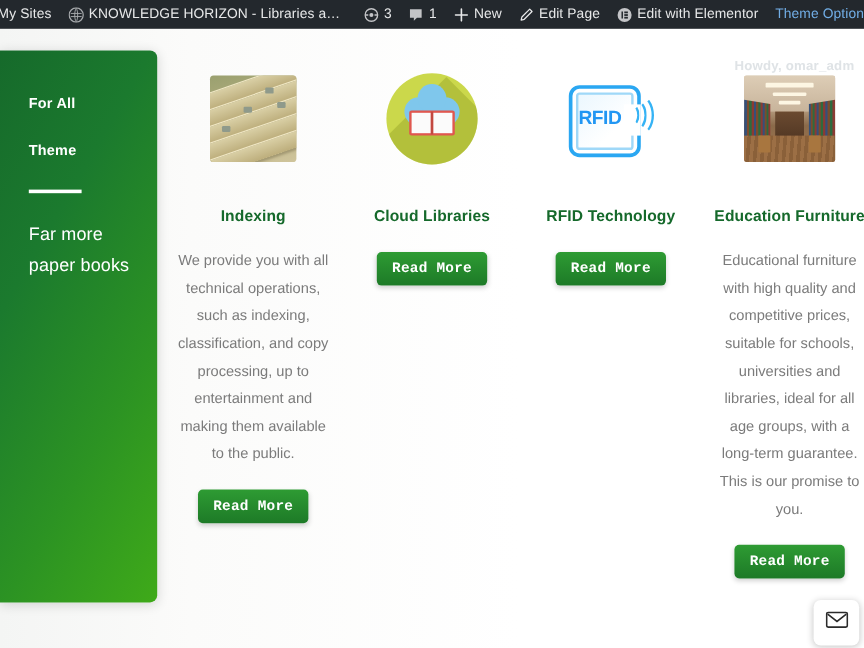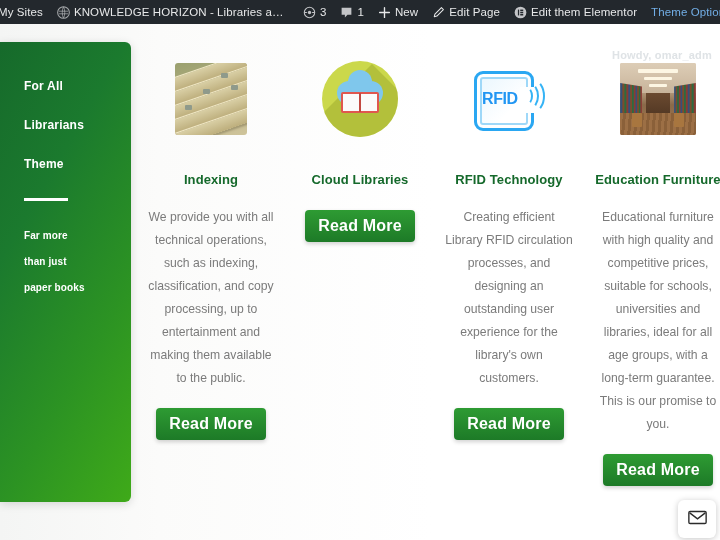--- a/index.html
+++ b/index.html
@@ -98,24 +98,23 @@
     margin-bottom: 26px;
     line-height: 1.1;
   }
   #promo-rule {
     width: 44px;
     height: 3px;
     background: #fff;
     margin: 14px 0 22px 0;
   }
   .promo-sub {
-    font-size: 10px;
+    font-size: 15px;
     line-height: 26px;
     letter-spacing: .1px;
-    font-weight: bold;
   }
 
   
   #cards {
     position: absolute;
     top: 0; left: 131px;
     width: 589px;
     height: 516px;
   }
   .card {
@@ -146,28 +145,28 @@
     line-height: 23px;
     margin-top: 14px;
     padding: 0 2px;
   }
   .read-more {
     display: inline-block;
     margin-top: 18px;
     padding: 7px 13px 7px 13px;
     background: linear-gradient(180deg,#2e9b33 0%, #1d7a27 100%);
     color: #fff;
-    font-size: 16px;
+    font-size: 12px;
     font-weight: bold;
     border: 0;
     border-radius: 4px;
     letter-spacing: .2px;
     box-shadow: 0 2px 4px rgba(0,0,0,.18);
     cursor: pointer;
-    font-family: Liberation Sans, sans-serif;
+    font-family: Liberation Mono, monospace;
   }
 
   
   .icon-photo {
     width: 72px; height: 72px;
     border-radius: 3px;
     overflow: hidden;
     position: relative;
   }
   
@@ -404,42 +403,40 @@
   <a class="ab-item" href="#">
     <span class="ab-icon">
       <svg width="13" height="13" viewBox="0 0 20 20">
           <circle cx="10" cy="10" r="9" fill="#c3c4c7"></circle>
           <rect x="6" y="5.5" width="1.9" height="9" fill="#23282d"></rect>
           <rect x="9.6" y="5.5" width="4.6" height="2.3" fill="#23282d"></rect>
           <rect x="9.6" y="8.9" width="4.6" height="2.3" fill="#23282d"></rect>
           <rect x="9.6" y="12.3" width="4.6" height="2.3" fill="#23282d"></rect>
         </svg>
     </span>
-    <span class="ab-label">Edit them Elementor</span>
+    <span class="ab-label">Edit with Elementor</span>
   </a>
 
   <a class="ab-item" href="#">
     <span class="ab-label ab-link-blue">Theme Options</span>
   </a>
 
 </div>
 
 <div id="page">
   <div id="page-bg-tint"></div>
 
   <div id="howdy">Howdy, omar_adm</div>
 
   <div id="promo-panel">
     <div id="promo-inner">
       <div class="promo-head">For All</div>
-      <div class="promo-head">Librarians</div>
       <div class="promo-head">Theme</div>
       <div id="promo-rule"></div>
       <div class="promo-sub">Far more</div>
-      <div class="promo-sub">than just</div>
       <div class="promo-sub">paper books</div>
     </div>
   </div>
 
   <div id="cards">
 
     <div class="card" style="left:14px;">
       <div class="card-icon-wrap">
         <div class="icon-photo" id="icon-indexing">
           <div class="folder" style="top:2px;"></div>
@@ -478,21 +475,20 @@
       <div class="card-icon-wrap">
         <div id="icon-rfid">
           <div class="tagbox"></div>
           <div class="rfid-text">RFID</div>
           <div class="wave w1"></div>
           <div class="wave w2"></div>
           <div class="wave w3"></div>
         </div>
       </div>
       <div class="card-title">RFID Technology</div>
-      <div class="card-body">Creating efficient Library RFID circulation processes, and designing an outstanding user experience for the library's own customers.</div>
       <button class="read-more">Read More</button>
     </div>
 
     <div class="card" style="left:461px;">
       <div class="card-icon-wrap">
         <div id="icon-library">
           <div class="ceil"></div>
           <div class="lamp" style="left:18px;top:6px;width:40px;height:4px;"></div>
           <div class="lamp" style="left:24px;top:14px;width:28px;height:3px;"></div>
           <div class="lamp" style="left:29px;top:21px;width:18px;height:3px;"></div>

